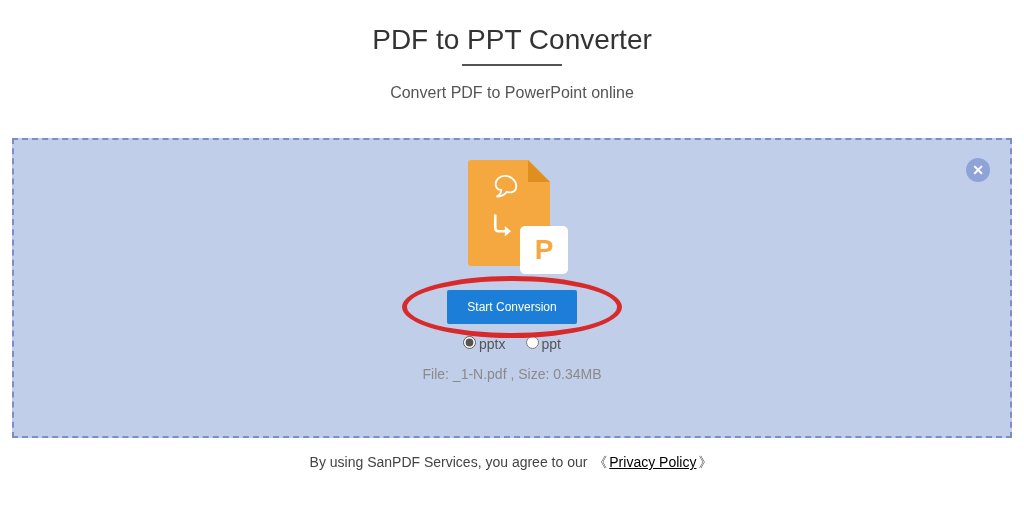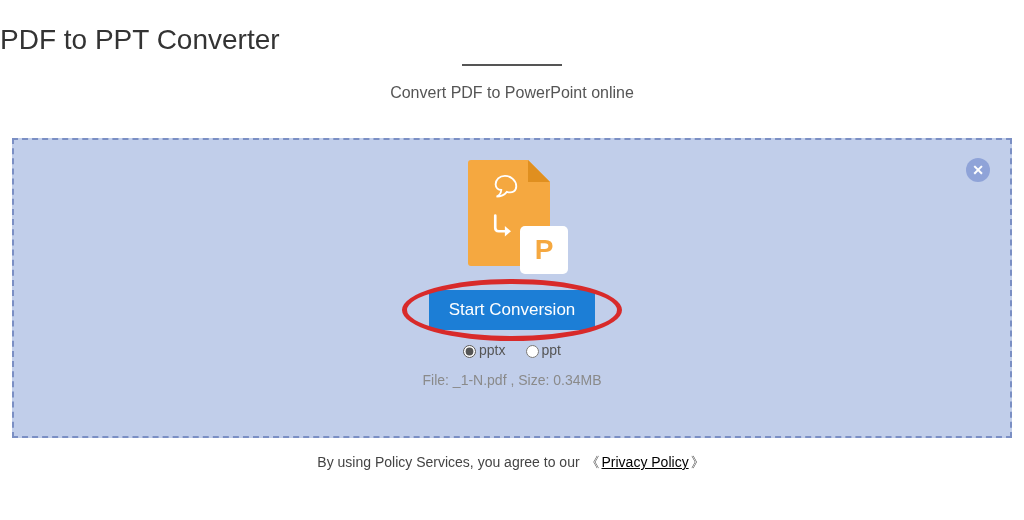--- a/index.html
+++ b/index.html
@@ -4,20 +4,21 @@
   <style>
     * { margin: 0; padding: 0; box-sizing: border-box; }
     body {
       font-family: 'Segoe UI', Tahoma, Geneva, Verdana, sans-serif;
       background: #ffffff;
       width: 1024px;
       height: 520px;
       overflow: hidden;
     }
     .page-title {
+      text-align: center;
       font-size: 28px;
       font-weight: 500;
       color: #333;
       margin-top: 24px;
     }
     .title-underline {
       width: 100px;
       height: 2px;
       background: #555;
       margin: 8px auto 18px auto;
@@ -108,33 +109,33 @@
       transform: translate(-50%, -50%);
       width: 220px; height: 62px;
       border: 5px solid #d82a2a;
       border-radius: 50%;
       pointer-events: none;
     }
     .start-btn {
       background: #1c7ed6;
       color: #fff;
       border: none;
-      font-size: 17px;
+      font-size: 12px;
       padding: 10px 20px;
       border-radius: 2px;
       cursor: pointer;
     }
     .format-options {
       margin-top: 12px;
       display: flex;
       gap: 20px;
       color: #555;
       font-size: 14px;
     }
-    .format-options label { display: flex; align-items: flex-end; gap: 3px; cursor: pointer; }
+    .format-options label { display: flex; align-items: flex-start; gap: 3px; cursor: pointer; }
     .format-options input { cursor: pointer; accent-color: #555; }
     .file-info {
       margin-top: 14px;
       color: #8a8a8a;
       font-size: 14px;
     }
     .footer-consent {
       text-align: center;
       margin-top: 16px;
       color: #444;
@@ -180,15 +181,15 @@
     <label>
       <input type="radio" name="fmt" style="">
       <span>ppt</span>
     </label>
   </div>
 
   <div class="file-info">File: _1-N.pdf , Size: 0.34MB</div>
 </div>
 
 <p class="footer-consent">
-  <span>By using Policy Services, you agree to our </span>
+  <span>By using SanPDF Services, you agree to our </span>
   <span class="bracket">《</span><a href="#">Privacy Policy</a><span class="bracket">》</span>
 </p>
 
 </body></html>

